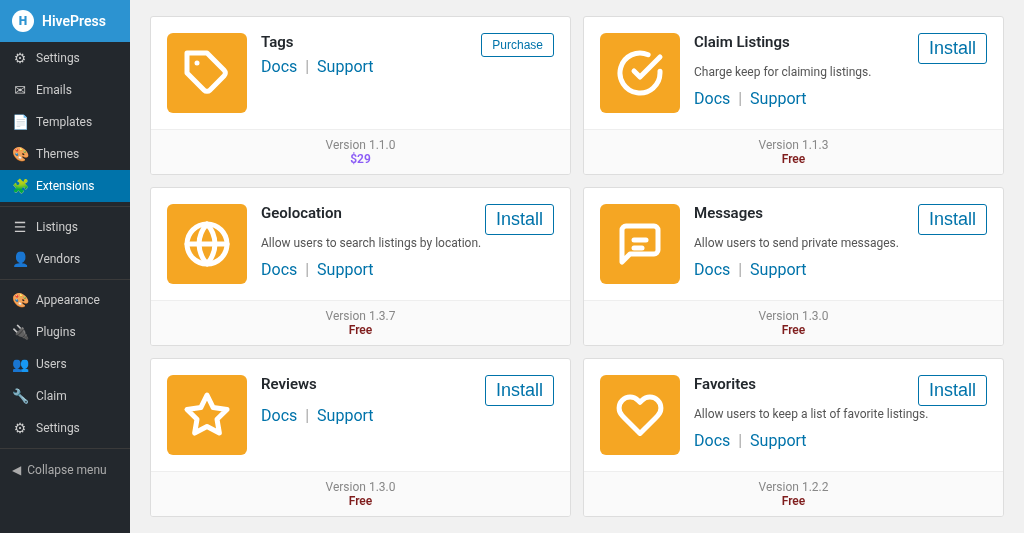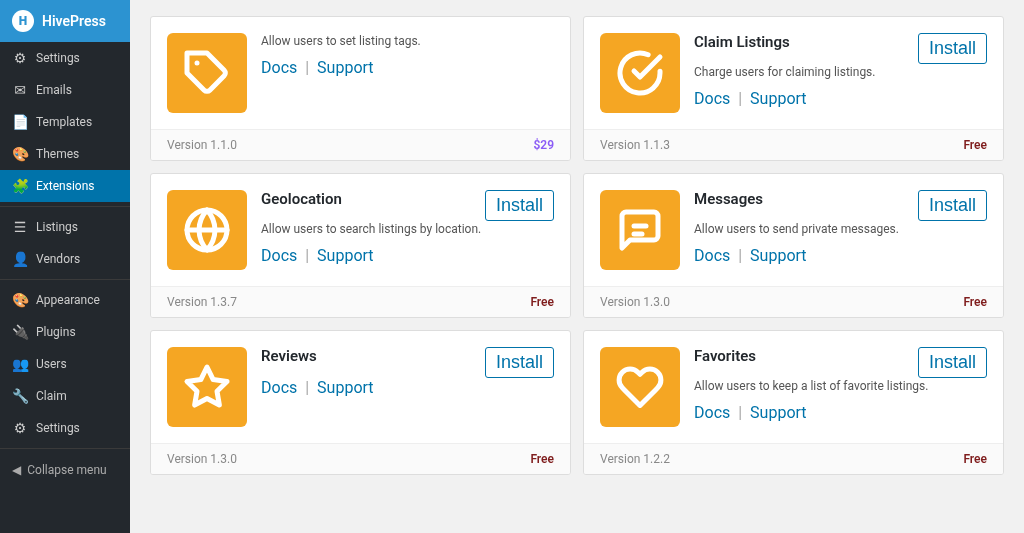--- a/index.html
+++ b/index.html
@@ -156,20 +156,21 @@
       white-space: nowrap;
     }
 
     .ext-card-bottom {
       border-top: 1px solid #eee;
       padding: 8px 16px;
       display: flex;
       justify-content: space-between;
       align-items: center;
       background: #fafafa;
+      flex-direction: column;
     }
     .ext-version {
       font-size: 12px;
       color: #888;
     }
     .ext-price {
       font-size: 12px;
       font-weight: 600;
     }
     .price-paid { color: #8b5cf6; }
@@ -253,21 +254,24 @@
   <div class="extensions-grid" id="ext-grid">
   <div class="ext-card">
     <div class="ext-card-top">
       <div class="ext-icon">
         <svg viewBox="0 0 24 24">
               <path d="M20.59 13.41l-7.17 7.17a2 2 0 01-2.83 0L2 12V2h10l8.59 8.59a2 2 0 010 2.82z"></path>
               <line x1="7" y1="7" x2="7.01" y2="7"></line>
             </svg>
       </div>
       <div class="ext-info">
-        <div class="ext-desc">Allow users to set listing tags.</div>
+        <div class="ext-title-row">
+          <div class="ext-title">Tags</div>
+          <button class="btn-purchase">Purchase</button>
+        </div>
         <div class="ext-links">
           <a>Docs</a>
           <span class="divider">|</span>
           <a>Support</a>
         </div>
       </div>
     </div>
     <div class="ext-card-bottom">
       <span class="ext-version">Version 1.1.0</span>
       <span class="ext-price price-paid">$29</span>
@@ -279,21 +283,21 @@
         <svg viewBox="0 0 24 24">
               <path d="M22 11.08V12a10 10 0 11-5.93-9.14"></path>
               <polyline points="22 4 12 14.01 9 11.01"></polyline>
             </svg>
       </div>
       <div class="ext-info">
         <div class="ext-title-row">
           <div class="ext-title">Claim Listings</div>
           <button class="btn-install">Install</button>
         </div>
-        <div class="ext-desc">Charge users for claiming listings.</div>
+        <div class="ext-desc">Charge keep for claiming listings.</div>
         <div class="ext-links">
           <a>Docs</a>
           <span class="divider">|</span>
           <a>Support</a>
         </div>
       </div>
     </div>
     <div class="ext-card-bottom">
       <span class="ext-version">Version 1.1.3</span>
       <span class="ext-price price-free">Free</span>

